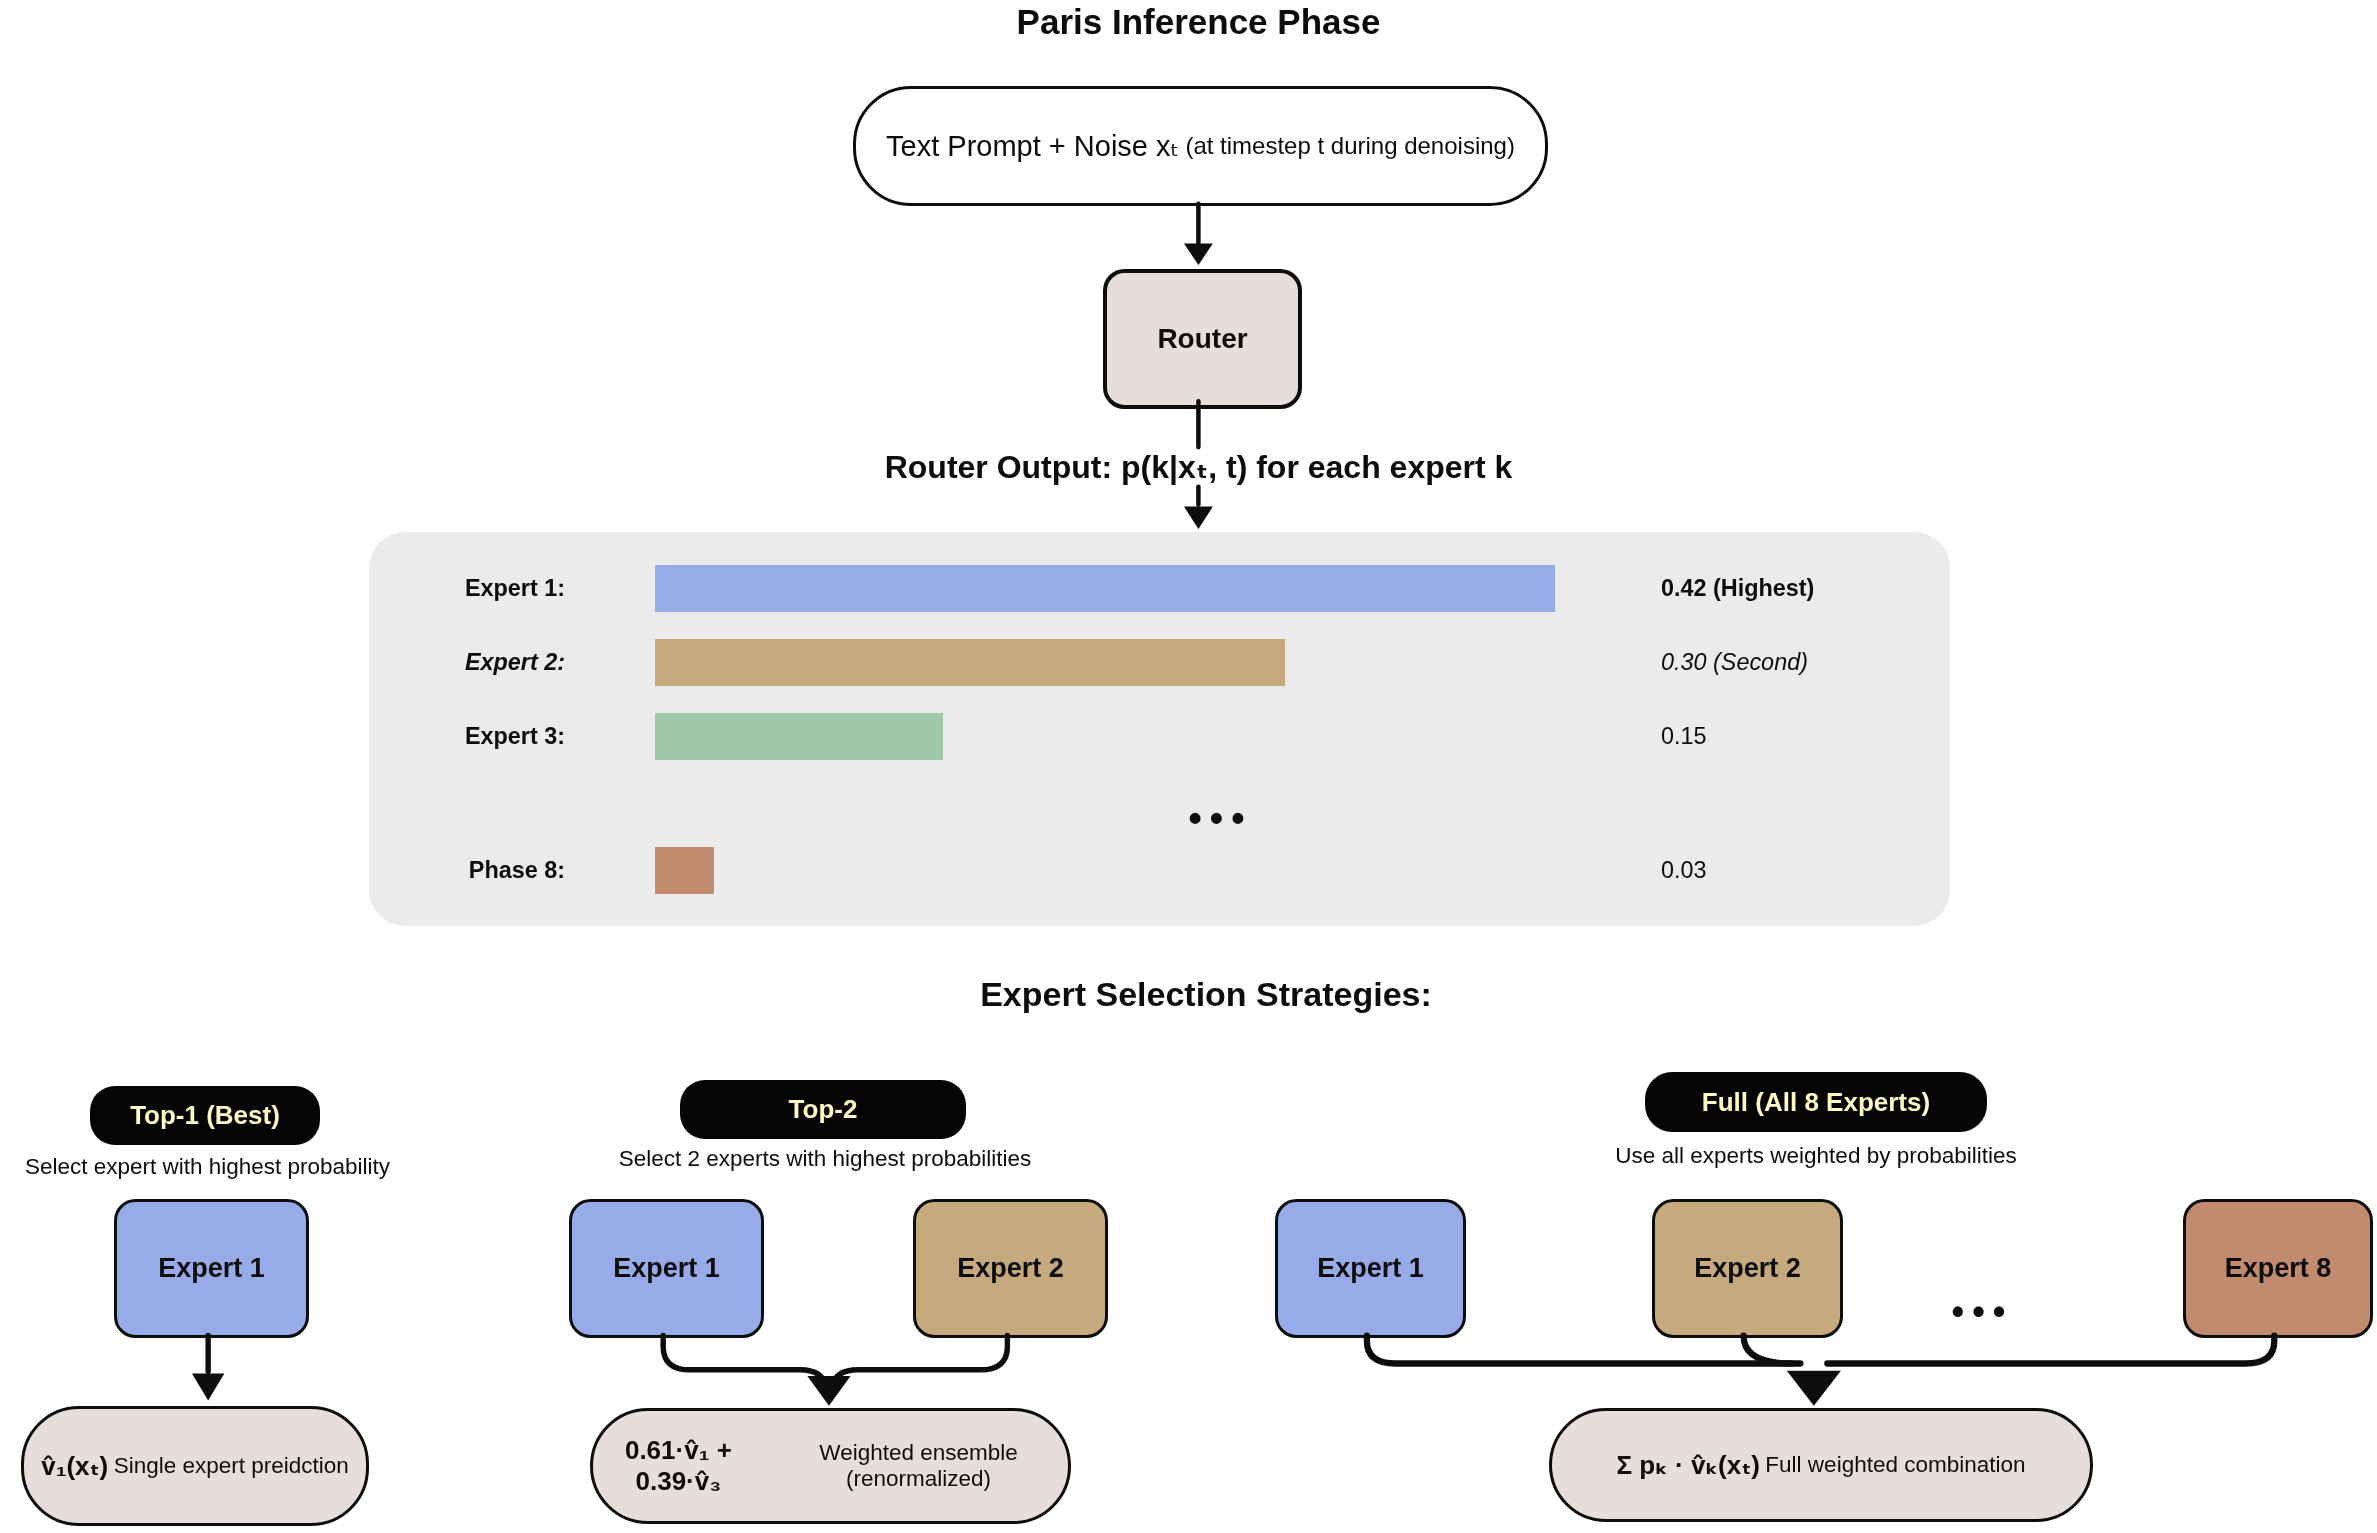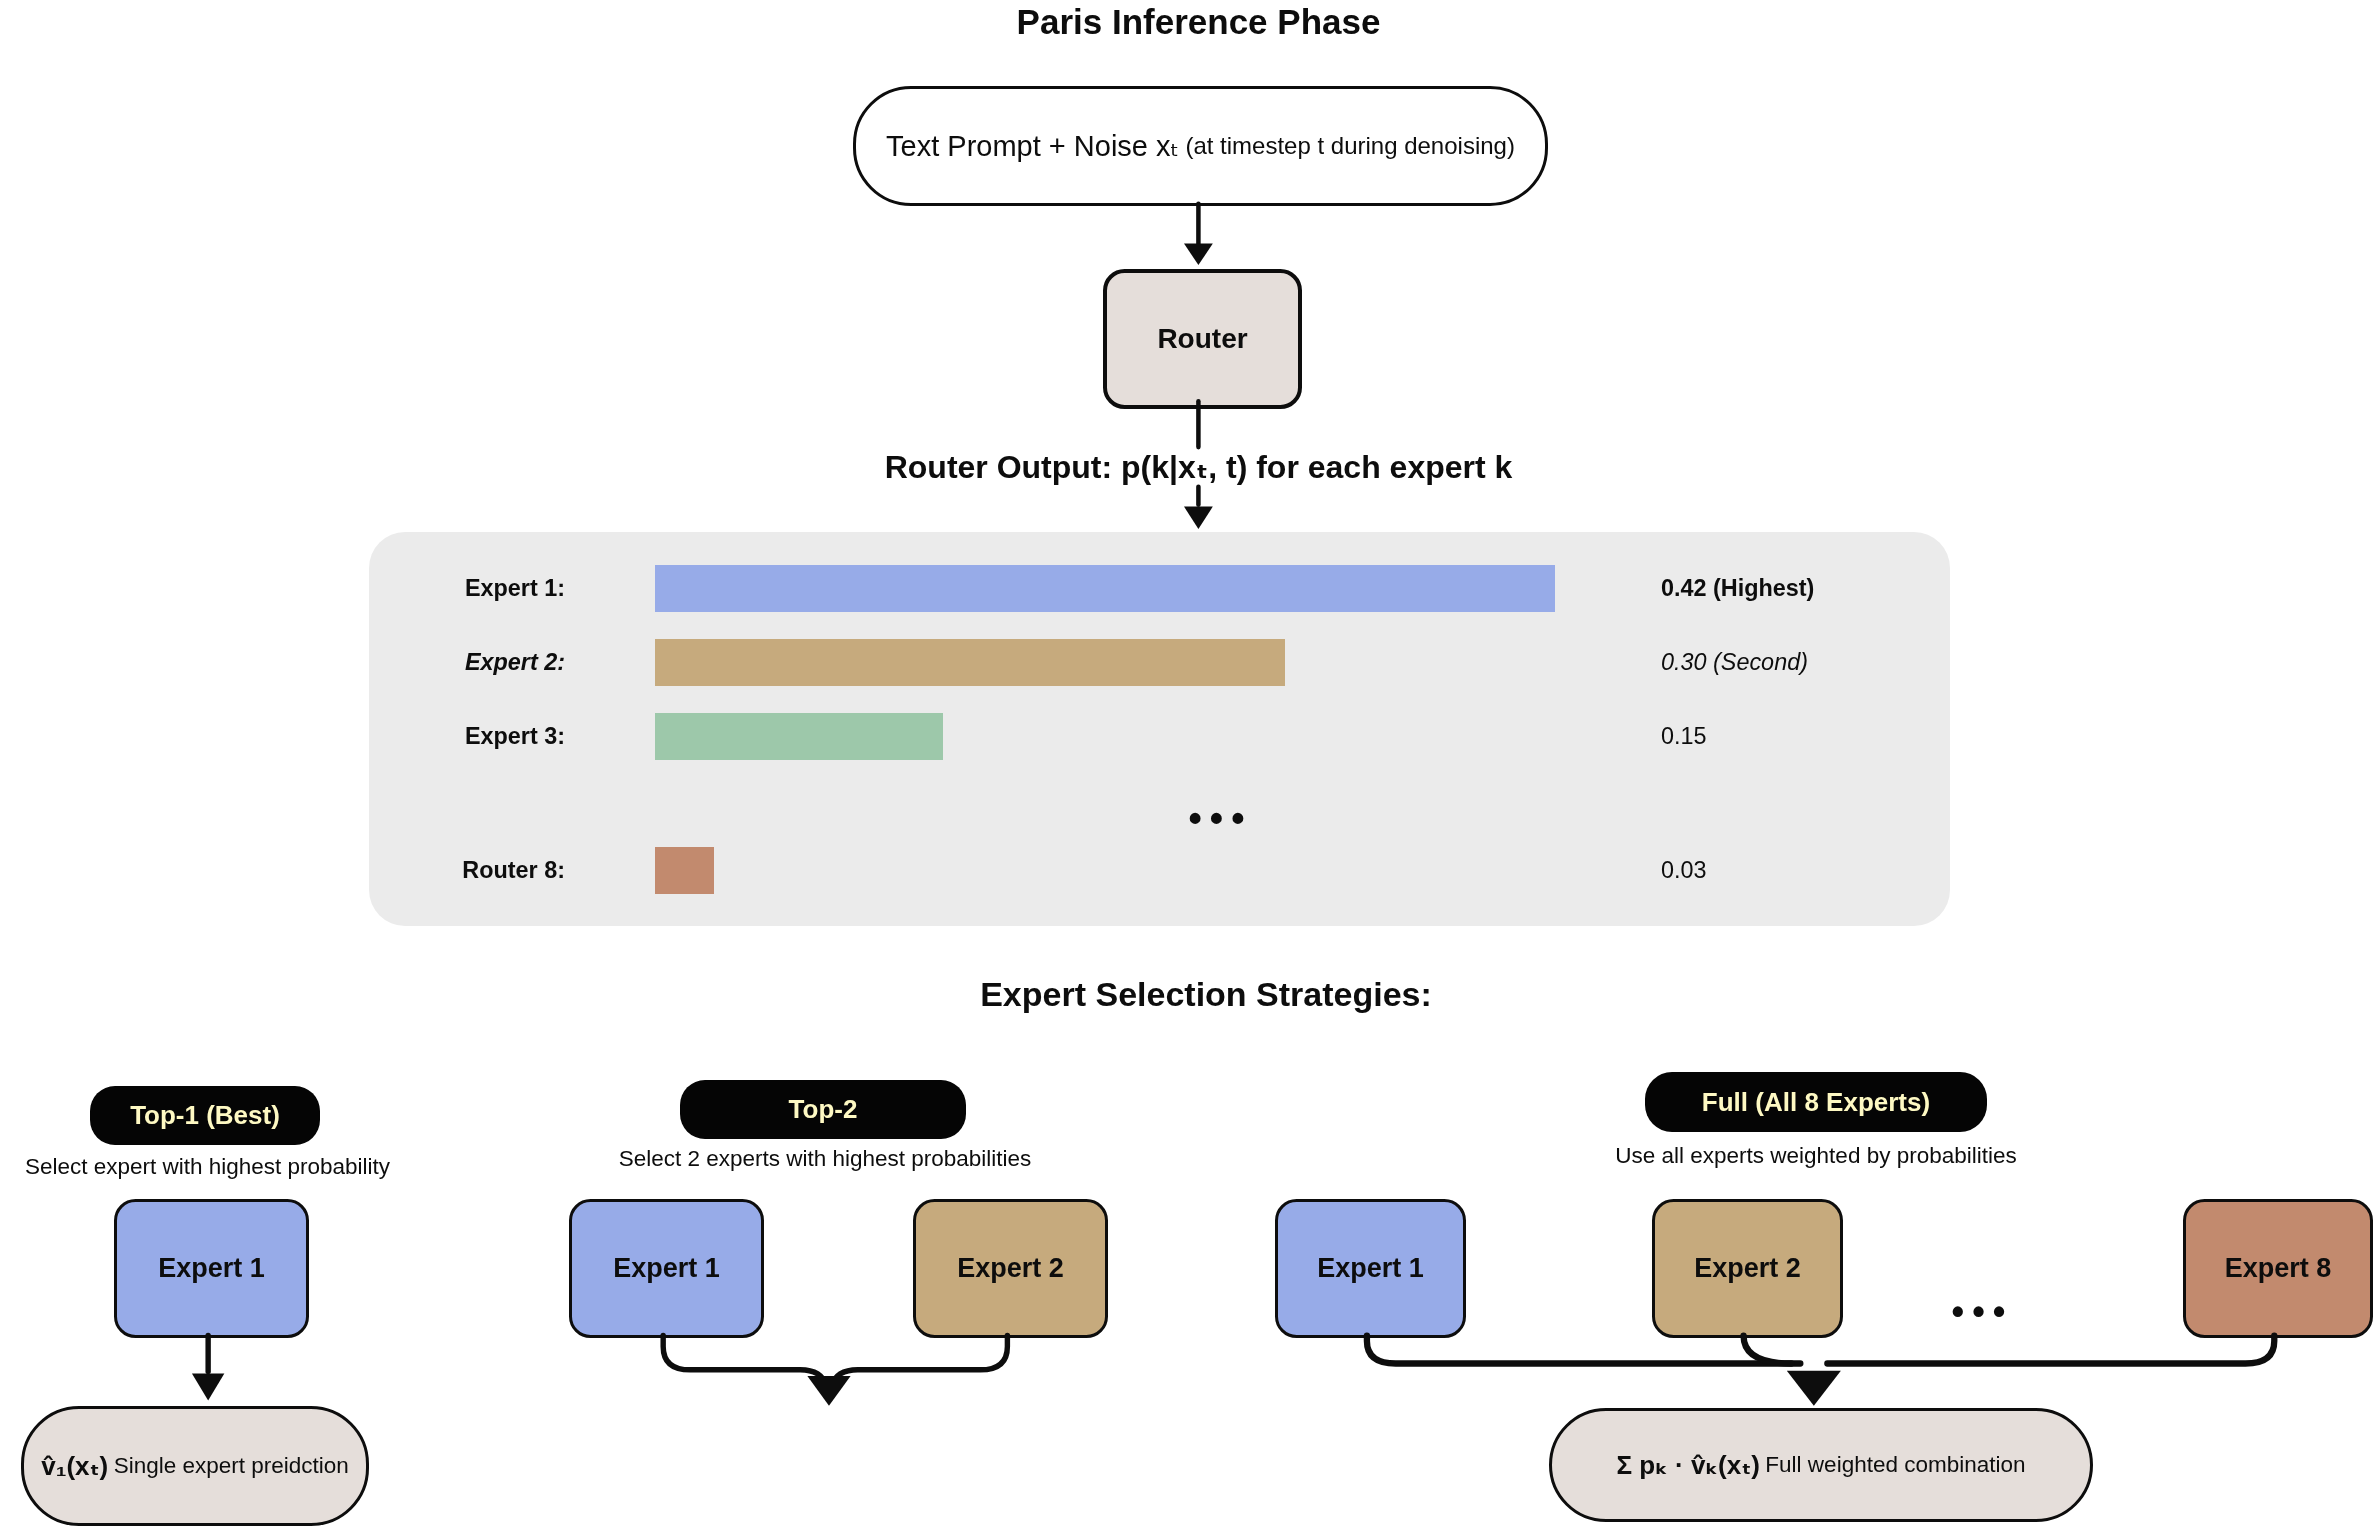--- a/index.html
+++ b/index.html
@@ -61,21 +61,21 @@
       <div class="plabel">Expert 2:</div>
       <div class="pbar" style="width: 630px; background: rgb(198, 170, 125);"></div>
       <div class="pvalue">0.30 (Second)</div>
     </div>
     <div class="prow" style="top:181px;text-decoration:underline;">
       <div class="plabel">Expert 3:</div>
       <div class="pbar" style="width: 288px; background: rgb(157, 200, 170);"></div>
       <div class="pvalue">0.15</div>
     </div>
     <div class="prow" style="top:315px;">
-      <div class="plabel">Router 8:</div>
+      <div class="plabel">Phase 8:</div>
       <div class="pbar" style="width: 59px; background: rgb(194, 138, 110);"></div>
       <div class="pvalue">0.03</div>
     </div>
   </div>
   <div class="abs dots" style="left:1162px;top:797px;width:117px;font-size:38px;">•••</div>
 
   <div id="heading" class="abs">Expert Selection Strategies:</div>
 
   <div class="abs ctr spill" style="left: 90px; top: 1086px; width: 230px; height: 59px; background: rgb(5, 5, 5);">
     <span>Top-1 (Best)</span>
@@ -91,20 +91,24 @@
 
   <div class="abs ctr spill" style="left: 680px; top: 1080px; width: 286px; height: 59px; background: rgb(5, 5, 5);">
     <span>Top-2</span>
   </div>
   <div class="abs sdesc" style="left:559px;top:1146px;width:532px;">Select 2 experts with highest probabilities</div>
   <div class="abs ctr ebox outline" style="left: 569px; top: 1199px; width: 189px; height: 133px; background: rgb(151, 171, 232);">
     <span>Expert 1</span>
   </div>
   <div class="abs ctr ebox outline" style="left: 913px; top: 1199px; width: 189px; height: 133px; background: rgb(198, 170, 125);">
     <span>Expert 2</span>
+  </div>
+  <div class="abs ctr col rpill outline" style="left: 590px; top: 1408px; width: 475px; height: 110px; background: rgb(229, 222, 218);">
+    <div class="f">0.61·v̂₁ + 0.39·v̂₃</div>
+    <div class="c">Weighted ensemble (renormalized)</div>
   </div>
 
   <div class="abs ctr spill" style="left: 1645px; top: 1072px; width: 342px; height: 60px; border-radius: 27px; background: rgb(5, 5, 5);">
     <span>Full (All 8 Experts)</span>
   </div>
   <div class="abs sdesc" style="left:1532px;top:1143px;width:568px;">Use all experts weighted by probabilities</div>
   <div class="abs ctr ebox outline" style="left: 1275px; top: 1199px; width: 185px; height: 133px; background: rgb(151, 171, 232);">
     <span>Expert 1</span>
   </div>
   <div class="abs ctr ebox outline" style="left: 1652px; top: 1199px; width: 185px; height: 133px; background: rgb(198, 170, 125);">

